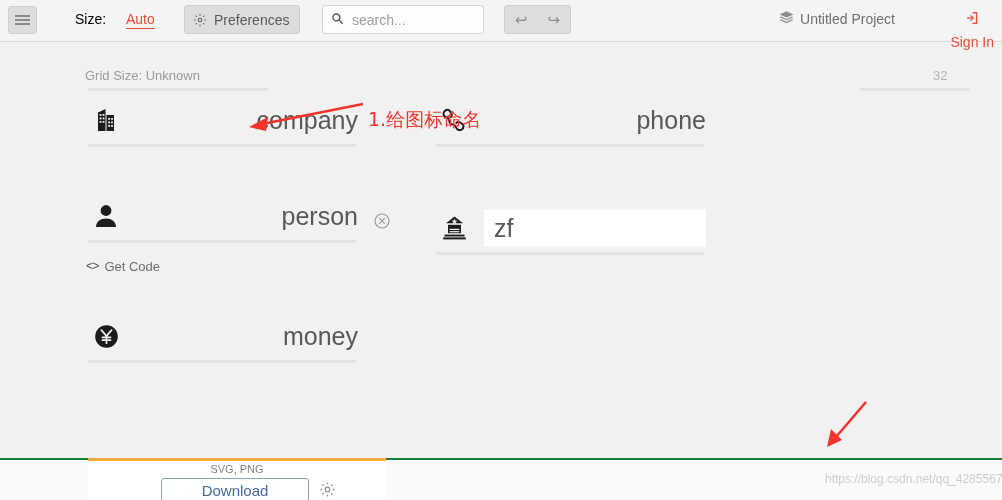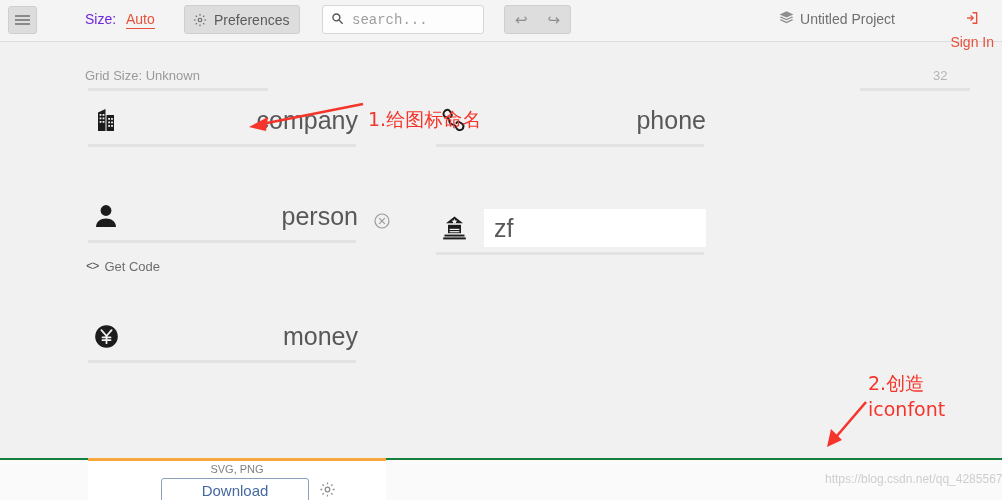--- a/index.html
+++ b/index.html
@@ -42,22 +42,22 @@
     cursor: pointer;
   }
   .hamburger {
     position: absolute; left: 8px; top: 6px; width: 29px; height: 28px;
   }
   .hamburger .bars { width: 15px; }
   .hamburger .bars i {
     display: block; height: 2px; background: #8a8a8a; margin: 2px 0;
   }
   .size-label {
-    position: absolute; left: 85px; top: 11px;
-    font-size: 14px; color: #6d28d9;
+    position: absolute; left: 75px; top: 11px;
+    font-size: 14px; color: #000000;
   }
   .size-value {
     position: absolute; left: 126px; top: 11px;
     font-size: 14px; color: #e8503a;
     border-bottom: 1px solid #e8503a;
     padding-bottom: 1px; cursor: pointer;
   }
   .prefs {
     position: absolute; left: 184px; top: 5px; height: 29px;
     padding: 0 10px 0 8px; gap: 7px; font-size: 14px;
@@ -66,21 +66,21 @@
     width: 14px; height: 14px; position: relative; display: inline-block;
   }
   .gear svg { display: block; }
   .search-box {
     position: absolute; left: 322px; top: 5px; width: 162px; height: 29px;
     background: #fdfdfd; border: 1px solid #d6d6d6; border-radius: 3px;
     display: flex; align-items: center; padding-left: 8px; gap: 8px;
   }
   .search-box input {
     border: none; outline: none; background: transparent;
-    font-family: Liberation Mono, monospace;
+    font-family: Liberation Sans, sans-serif;
     font-size: 14px; color: #777; width: 120px;
   }
   .search-box input::placeholder { color: #9e9e9e; }
   .undo-redo {
     position: absolute; left: 504px; top: 5px; width: 67px; height: 29px;
     display: flex;
   }
   .undo-redo .half {
     flex: 1; display: flex; align-items: center; justify-content: center;
     cursor: pointer;
@@ -379,22 +379,20 @@
   </div>
 
   <div class="remove-btn">
     <svg width="16" height="16" viewBox="0 0 16 16" fill="none" stroke="#9a9a9a" stroke-width="1.2">
       <circle cx="8" cy="8" r="7"></circle>
         <path d="M5.2 5.2l5.6 5.6M10.8 5.2l-5.6 5.6"></path>
     </svg>
   </div>
 
   <div class="anno" id="anno1">1.给图标命名</div>
-  <div class="anno" id="anno2">2.创造
-iconfont</div>
 
   <svg class="anno-svg" width="1002" height="500">
 
     <g>
       <path d="M363 104 L262 124" stroke="#f5352b" stroke-width="2.6" fill="none"></path>
       <path d="M249 127 L268 117 L266 131 Z" fill="#f5352b"></path>
     </g>
 
     <g>
       <path d="M866 402 L836 437" stroke="#f5352b" stroke-width="2.6" fill="none"></path>

